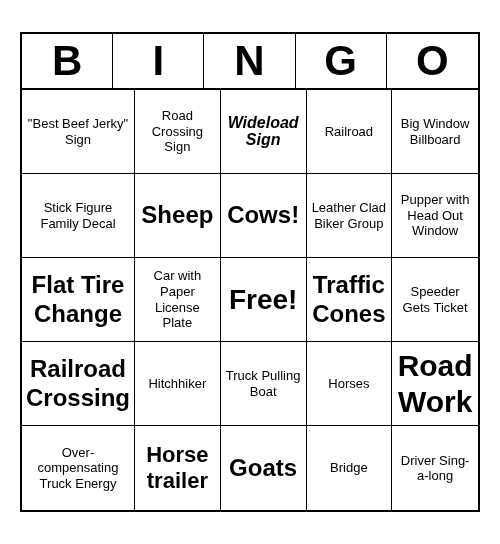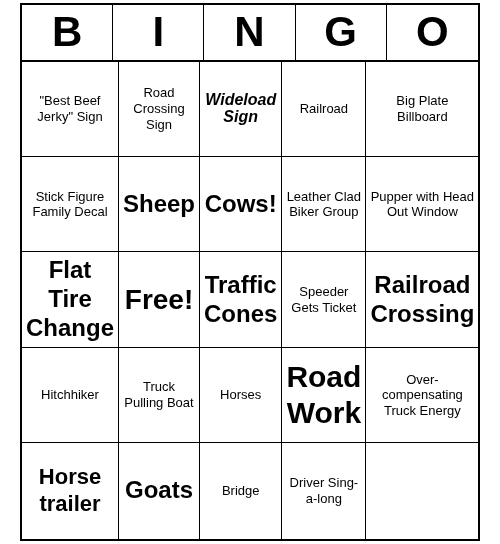--- a/index.html
+++ b/index.html
@@ -101,39 +101,42 @@
       <div class="bingo-cell">
         <span class="cell-text">Road Crossing Sign</span>
       </div>
       <div class="bingo-cell">
         <span class="cell-text"><span class="wideload">Wideload<br>Sign</span></span>
       </div>
       <div class="bingo-cell">
         <span class="cell-text">Railroad</span>
       </div>
       <div class="bingo-cell">
-        <span class="cell-text">Big Plate Billboard</span>
+        <span class="cell-text">Big Window Billboard</span>
       </div>
       <div class="bingo-cell">
         <span class="cell-text">Stick Figure Family Decal</span>
       </div>
       <div class="bingo-cell">
         <span class="cell-text large-text">Sheep</span>
       </div>
       <div class="bingo-cell">
         <span class="cell-text large-text">Cows!</span>
       </div>
       <div class="bingo-cell">
         <span class="cell-text">Leather Clad Biker Group</span>
       </div>
       <div class="bingo-cell">
         <span class="cell-text">Pupper with Head Out Window</span>
       </div>
       <div class="bingo-cell">
         <span class="cell-text large-text">Flat Tire Change</span>
+      </div>
+      <div class="bingo-cell">
+        <span class="cell-text">Car with Paper License Plate</span>
       </div>
       <div class="bingo-cell">
         <span class="cell-text xlarge-text">Free!</span>
       </div>
       <div class="bingo-cell">
         <span class="cell-text large-text">Traffic Cones</span>
       </div>
       <div class="bingo-cell">
         <span class="cell-text">Speeder Gets Ticket</span>
       </div>

